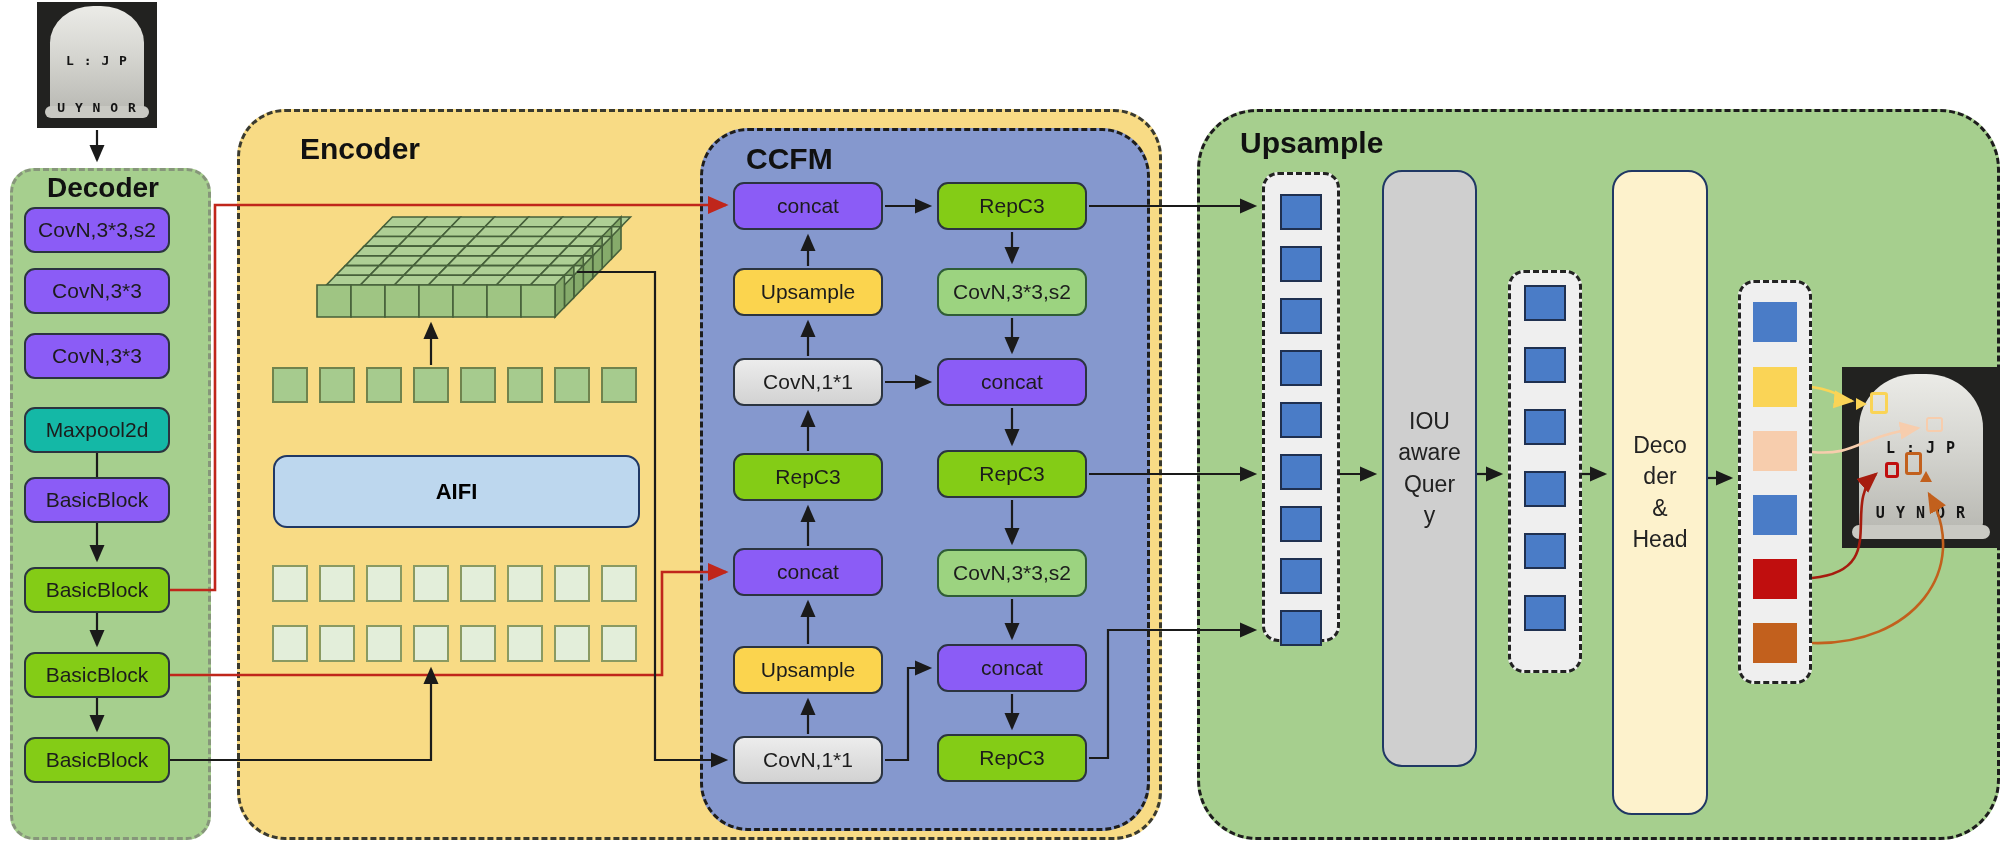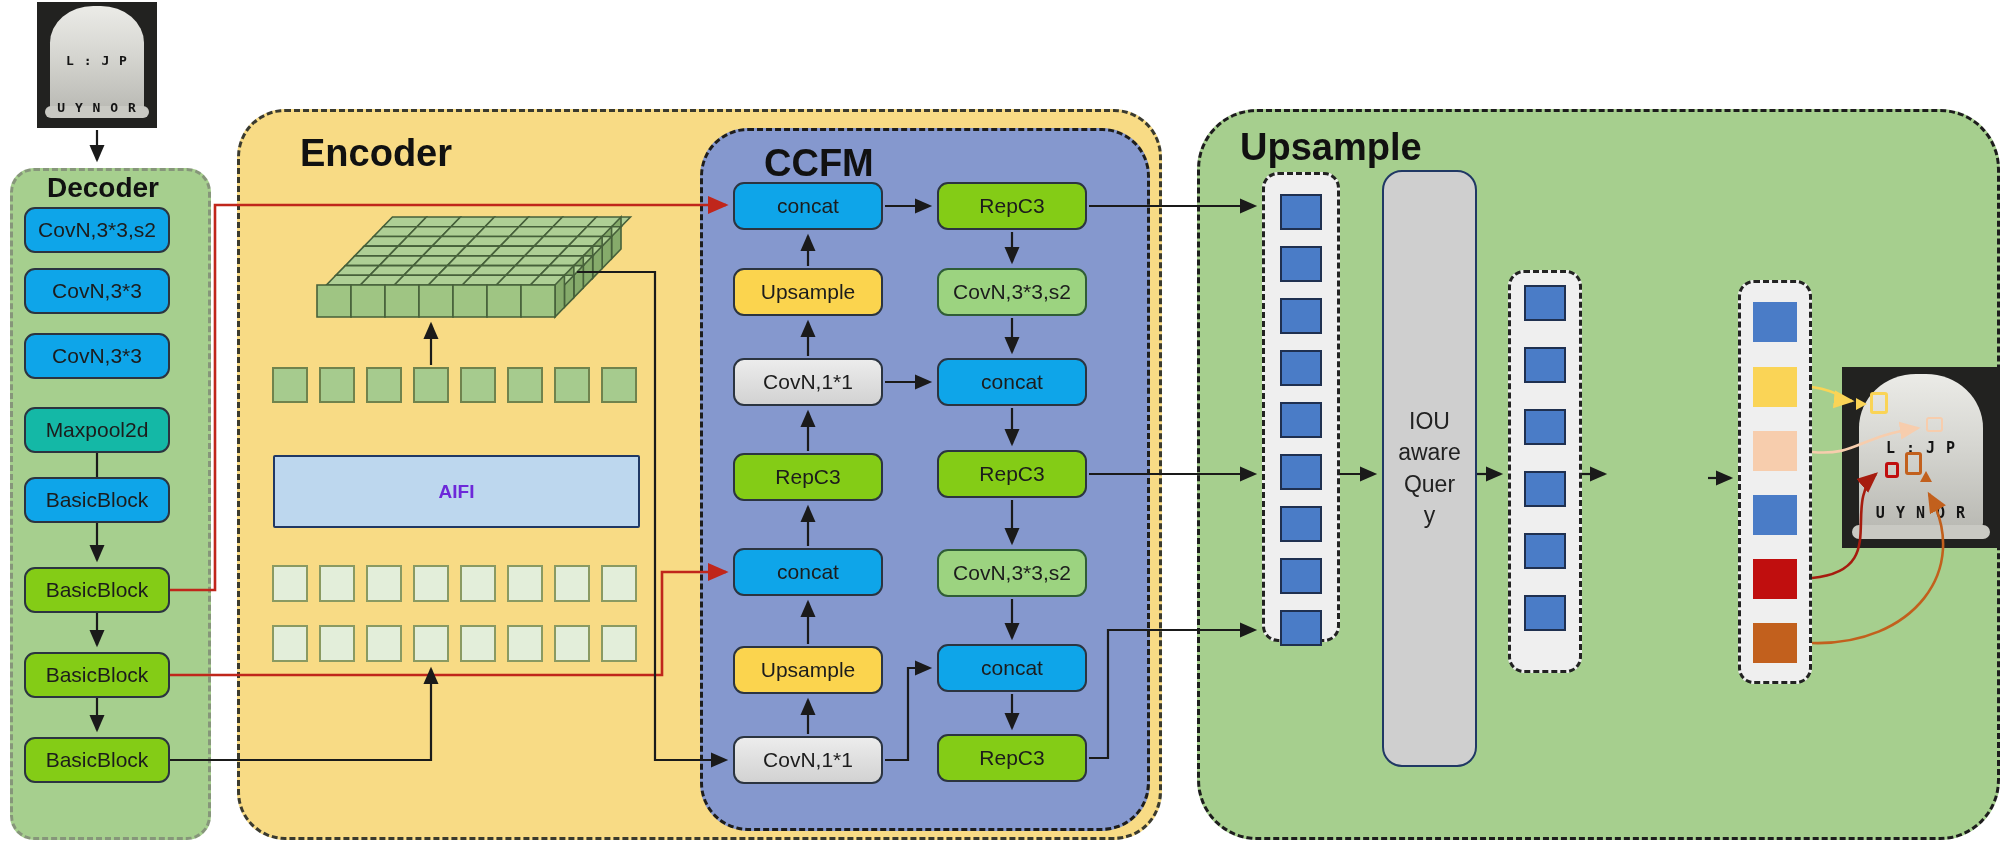--- a/index.html
+++ b/index.html
@@ -1,41 +1,41 @@
 <!DOCTYPE html>
 <html><head>
 <meta charset="utf-8">
 <style>
   html,body{margin:0;padding:0;background:#ffffff;}
   #stage{position:relative;width:2006px;height:845px;background:#ffffff;overflow:hidden;
          font-family:"Liberation Sans",sans-serif;}
   .panel{position:absolute;box-sizing:border-box;border:3px dashed #3a3a2e;}
-  .panel-title{position:absolute;font-weight:bold;font-size:38px;color:#111;z-index:4;}
+  .panel-title{position:absolute;font-weight:bold;font-size:30px;color:#111;z-index:4;}
   .blk{position:absolute;box-sizing:border-box;width:150px;height:48px;border:2px solid #2b3440;
        border-radius:11px;display:flex;align-items:center;justify-content:center;
        font-size:21px;color:#1c1c1c;z-index:3;}
   .bb{width:146px;height:46px;}
-  .orange{background:#0ea5e9}
+  .orange{background:#8b5cf6}
   .peach{background:#84cc16}
   .yellow{background:#FBD44E}
   .pale-yellow{background:#14b8a6}
   .gray{background:linear-gradient(#ECECEC,#D2D2D2)}
   .green{background:#9CD380;border-color:#2F5D36}
   .sq{position:absolute;box-sizing:border-box;z-index:3;}
   .sq-dark{background:#A6CB8E;border:2px solid #70834d;}
   .sq-pale{background:#E3EEDA;border:2px solid #8a9a62;}
   .sq-blue{background:#4A7CC7;border:2px solid #1F3050;}
   .container-col{position:absolute;box-sizing:border-box;background:#EFEFEF;border:3px dashed #222;
        border-radius:16px;z-index:2;}
   .bigbox{position:absolute;box-sizing:border-box;border:2px solid #203864;border-radius:20px;
        display:flex;align-items:center;justify-content:center;text-align:center;
        white-space:pre-line;font-size:23px;color:#222;z-index:3;line-height:1.35;}
   .aifi{position:absolute;box-sizing:border-box;background:#BDD7EE;border:2px solid #203864;
-       border-radius:2px;display:flex;align-items:center;justify-content:center;
-       font-weight:bold;font-size:19px;color:#6d28d9;z-index:3;}
+       border-radius:14px;display:flex;align-items:center;justify-content:center;
+       font-weight:bold;font-size:22px;color:#000000;z-index:3;}
   .photo{position:absolute;background:#222220;overflow:hidden;z-index:3;}
   .dome{position:absolute;background:linear-gradient(180deg,#ebebe7 0%,#d6d6d1 45%,#b8b8b2 100%);
        border-radius:46% 46% 10% 10% / 34% 34% 6% 6%;}
   .dome-base{position:absolute;background:#c9c9c3;border-radius:8px;}
   .chart{position:absolute;z-index:2;font-family:"DejaVu Sans Mono",monospace;font-weight:800;
        color:#141414;text-align:center;white-space:pre;}
   .ann{position:absolute;box-sizing:border-box;z-index:5;}
   svg#wires{position:absolute;left:0;top:0;z-index:6;pointer-events:none;}
 </style>
 </head>
@@ -64,21 +64,21 @@
   <div class="blk bb orange" style="left:24px;top:477px;">BasicBlock</div>
   <div class="blk bb peach" style="left:24px;top:567px;">BasicBlock</div>
   <div class="blk bb peach" style="left:24px;top:652px;">BasicBlock</div>
   <div class="blk bb peach" style="left:24px;top:737px;">BasicBlock</div>
 
   <div class="panel" style="left:237px;top:109px;width:925px;height:731px;background:#F8DB85;border-radius:48px;"></div>
   <div class="panel-title" style="left:300px;top:132px;">Encoder</div>
   <div class="aifi" style="left:273px;top:455px;width:367px;height:73px;">AIFI</div>
 
   <div class="panel" style="left:700px;top:128px;width:450px;height:703px;background:#8598CE;border-color:#1d1d1d;border-radius:48px;"></div>
-  <div class="panel-title" style="left:764px;top:142px;">CCFM</div>
+  <div class="panel-title" style="left:746px;top:142px;">CCFM</div>
 
   <div class="blk orange" style="left:733px;top:182px;">concat</div>
   <div class="blk yellow" style="left:733px;top:268px;">Upsample</div>
   <div class="blk gray" style="left:733px;top:358px;">CovN,1*1</div>
   <div class="blk peach" style="left:733px;top:453px;">RepC3</div>
   <div class="blk orange" style="left:733px;top:548px;">concat</div>
   <div class="blk yellow" style="left:733px;top:646px;">Upsample</div>
   <div class="blk gray" style="left:733px;top:736px;">CovN,1*1</div>
 
   <div class="blk peach" style="left:937px;top:182px;">RepC3</div>
@@ -90,20 +90,24 @@
   <div class="blk peach" style="left:937px;top:734px;">RepC3</div>
 
   <div class="panel" style="left:1197px;top:109px;width:803px;height:731px;background:#A6CF8E;border-color:#1d1d1d;border-radius:60px;"></div>
   <div class="panel-title" style="left:1240px;top:126px;">Upsample</div>
   <div class="container-col" style="left:1262px;top:172px;width:78px;height:470px;"></div>
   <div class="bigbox" style="left:1382px;top:170px;width:95px;height:597px;background:#CFCFCF;">IOU
 aware
 Quer
 y</div>
   <div class="container-col" style="left:1508px;top:270px;width:74px;height:403px;"></div>
+  <div class="bigbox" style="left:1612px;top:170px;width:96px;height:645px;background:#FDF2CC;">Deco
+der
+&amp;
+Head</div>
   <div class="container-col" style="left:1738px;top:280px;width:74px;height:404px;"></div>
 
   <div class="photo" style="left:1842px;top:367px;width:158px;height:181px;">
     <div class="dome" style="left:17px;top:7px;width:124px;height:158px;"></div>
     <div class="dome-base" style="left:10px;top:158px;width:138px;height:14px;"></div>
     <div class="chart" style="left:0;top:28px;width:158px;font-size:15px;line-height:21.5px;letter-spacing:1px;">
       <div>L : J P</div>
       <div>U Y N O R</div>
       
       

